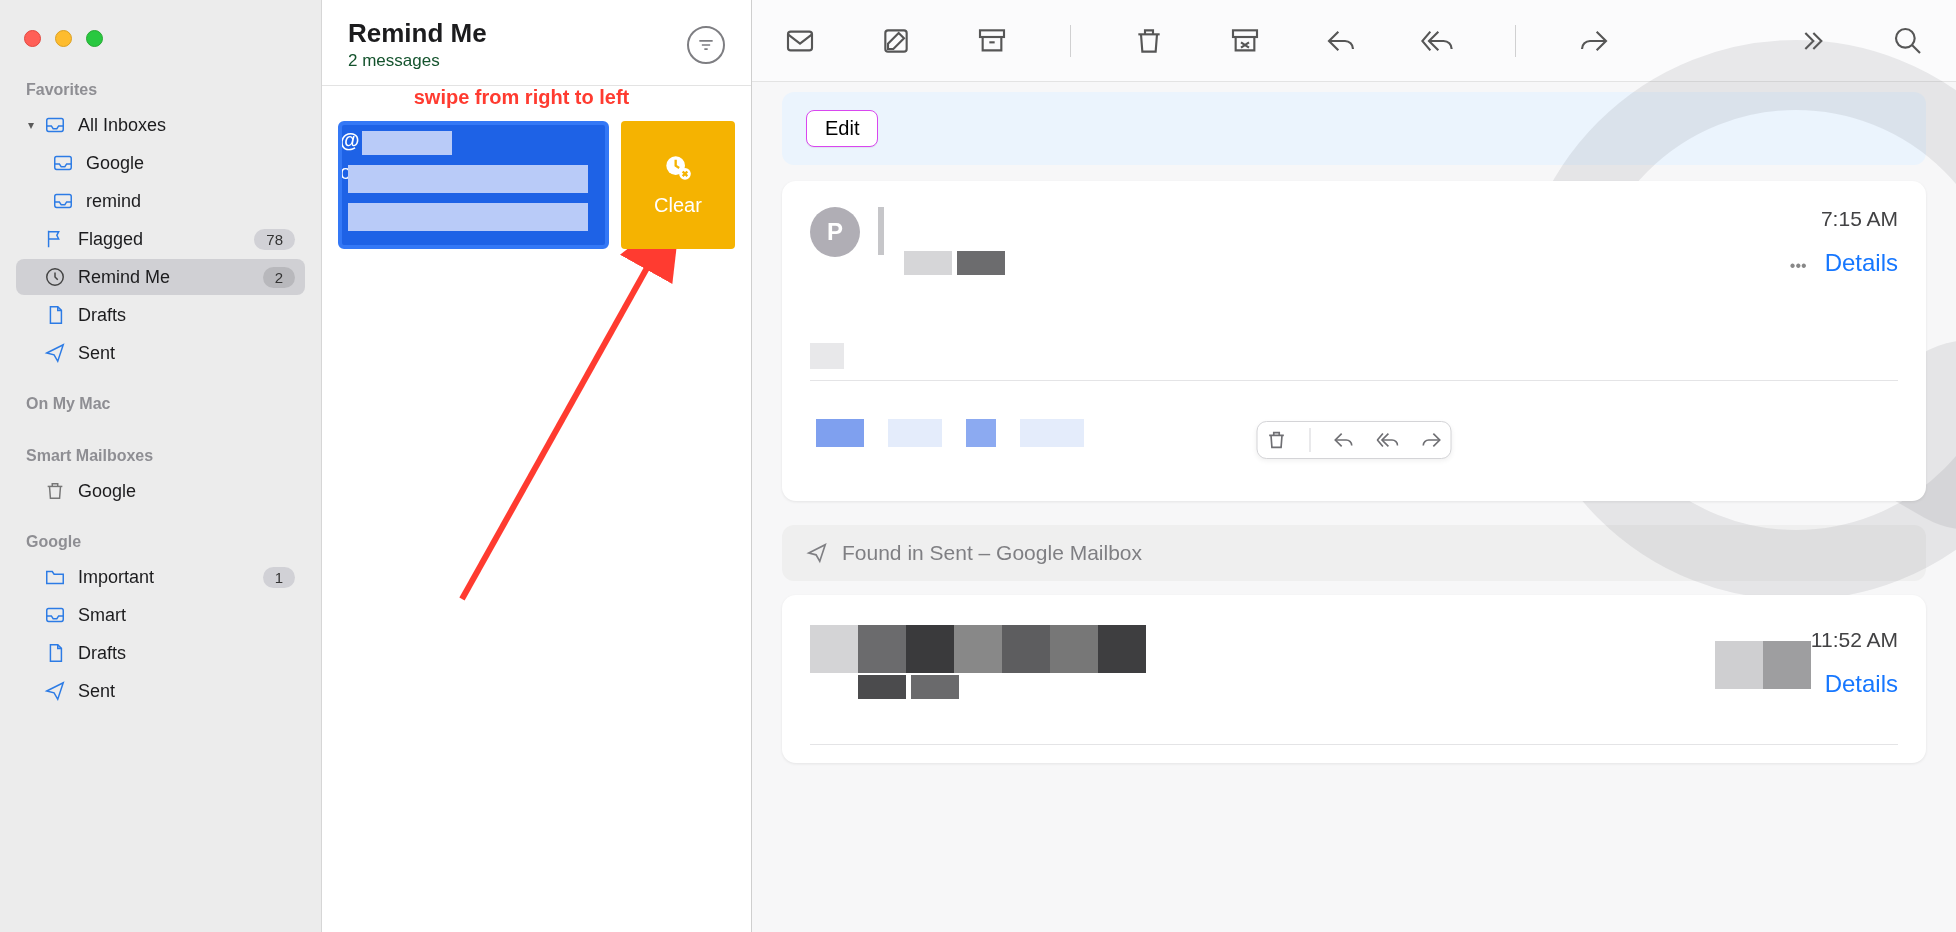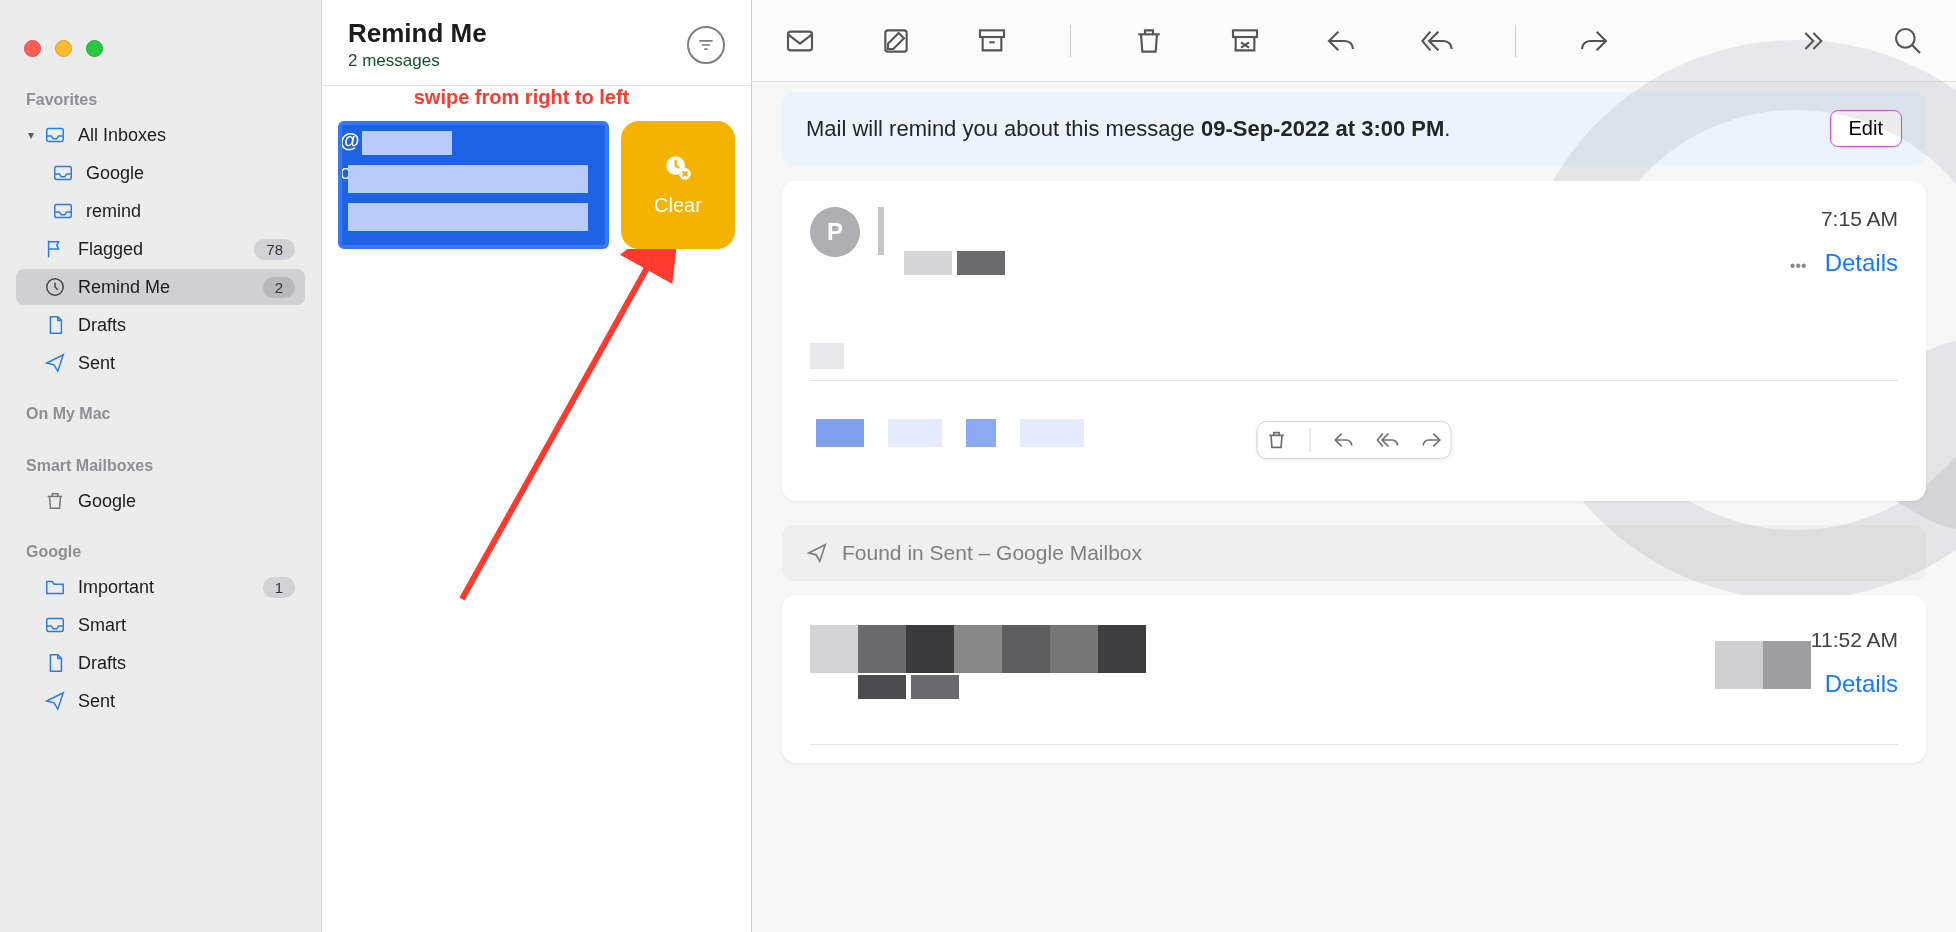--- a/index.html
+++ b/index.html
@@ -1,21 +1,21 @@
 <!DOCTYPE html>
 <html><head>
 <meta charset="utf-8">
 <style>
   * { box-sizing: border-box; margin: 0; padding: 0; }
   body { font-family: -apple-system, BlinkMacSystemFont, "Segoe UI", sans-serif; font-size: 17px; color: #1c1c1e; background: #ffffff; width: 1956px; height: 932px; overflow: hidden; }
 
   .window { display: flex; height: 100%; }
 
   
-  .sidebar { width: 322px; background: #ececec; border-right: 1px solid #d6d6d6; padding-top: 26px; }
+  .sidebar { width: 322px; background: #ececec; border-right: 1px solid #d6d6d6; padding-top: 16px; }
   .traffic-lights { display: flex; gap: 14px; padding: 14px 0 24px 24px; }
   .tl { width: 17px; height: 17px; border-radius: 50%; }
   .tl.red { background: #ff5f57; border:1px solid #e1483f;}
   .tl.yellow { background: #febc2e; border:1px solid #dba023;}
   .tl.green { background: #28c840; border:1px solid #27a933;}
 
   .sb-section { padding: 0 16px; }
   .sb-heading { color: #8e8e93; font-weight: 600; font-size: 16px; padding: 10px 10px 6px 10px; }
   .sb-item { display: flex; align-items: center; padding: 7px 10px 7px 8px; border-radius: 8px; margin: 2px 0; cursor: pointer; font-size: 18px;}
   .sb-item .chev { width: 14px; text-align:center; color:#5a5a5a; font-size:12px; margin-right:4px;}
@@ -42,21 +42,21 @@
   .swipe-row { display:flex; height:128px; border-radius:8px; overflow:visible;}
   .msg-card { flex:1; background:#1e62e6; border:4px solid #3478f6; border-radius:6px; position:relative; overflow:hidden; color:#fff;}
   .msg-card .px { position:absolute; background:#b9cbf8; }
   .px1 { left:20px; top:6px; width:90px; height:24px; background:#4a84f2;}
   .px2 { left:6px; top:40px; width:240px; height:28px; background:#3f7df0;}
   .px3 { left:60px; top:42px; width:36px; height:24px; background:#cfe0ff;}
   .px4 { left:6px; top:78px; width:240px; height:28px; background:#3a78ee;}
   .msg-card .at { position:absolute; left:-2px; top:4px; font-size:20px; font-weight:600;}
   .msg-card .oo { position:absolute; left:-2px; top:36px; font-size:20px;}
 
-  .clear-btn { width:114px; background:#f5b301; color:#fff; display:flex; flex-direction:column; align-items:center; justify-content:center; border-radius:18px; margin-left:12px; cursor:pointer; font-size:20px; font-weight:500;}
+  .clear-btn { width:114px; background:#f5b301; color:#fff; display:flex; flex-direction:column; align-items:center; justify-content:center; border-radius:4px; margin-left:12px; cursor:pointer; font-size:20px; font-weight:500;}
   .clear-btn svg { width:28px; height:28px; fill:#fff; margin-bottom:12px;}
 
   .arrow-svg { position:absolute; left:120px; top:140px; pointer-events:none;}
 
   
   .reader { flex:1; display:flex; flex-direction:column; background:#f7f7f8; position:relative; overflow:hidden;}
   .toolbar { height:82px; background:#fbfbfc; display:flex; align-items:center; padding:0 30px; gap:60px; border-bottom:1px solid #e3e3e3;}
   .toolbar .grp { display:flex; align-items:center; gap:60px;}
   .toolbar .sep { width:1px; height:32px; background:#d0d0d1;}
   .tb-btn { width:36px; height:36px; display:flex; align-items:center; justify-content:center; cursor:pointer;}
@@ -375,23 +375,20 @@
         </div>
       <div class="tb-btn">
           <svg viewBox="0 0 24 24">
             <circle cx="10" cy="10" r="7"></circle>
             <path d="M21 21l-6-6"></path>
           </svg>
         </div>
     </div>
 
     <div class="reminder-bar">
-      <div>
-        <span>Mail will remind you about this message </span><b>09-Sep-2022 at 3:00 PM</b><span>.</span>
-      </div>
       <button class="edit-btn">Edit</button>
     </div>
 
     <div class="card" style="min-height:320px;">
       <div class="row1">
         <div class="avatar">P</div>
         <div style="width:6px;height:48px;background:#c6c6c9;margin-right:20px;"></div>
         <div class="from-area">
           <div style="height:26px"></div>
           <div style="margin-top:18px">

